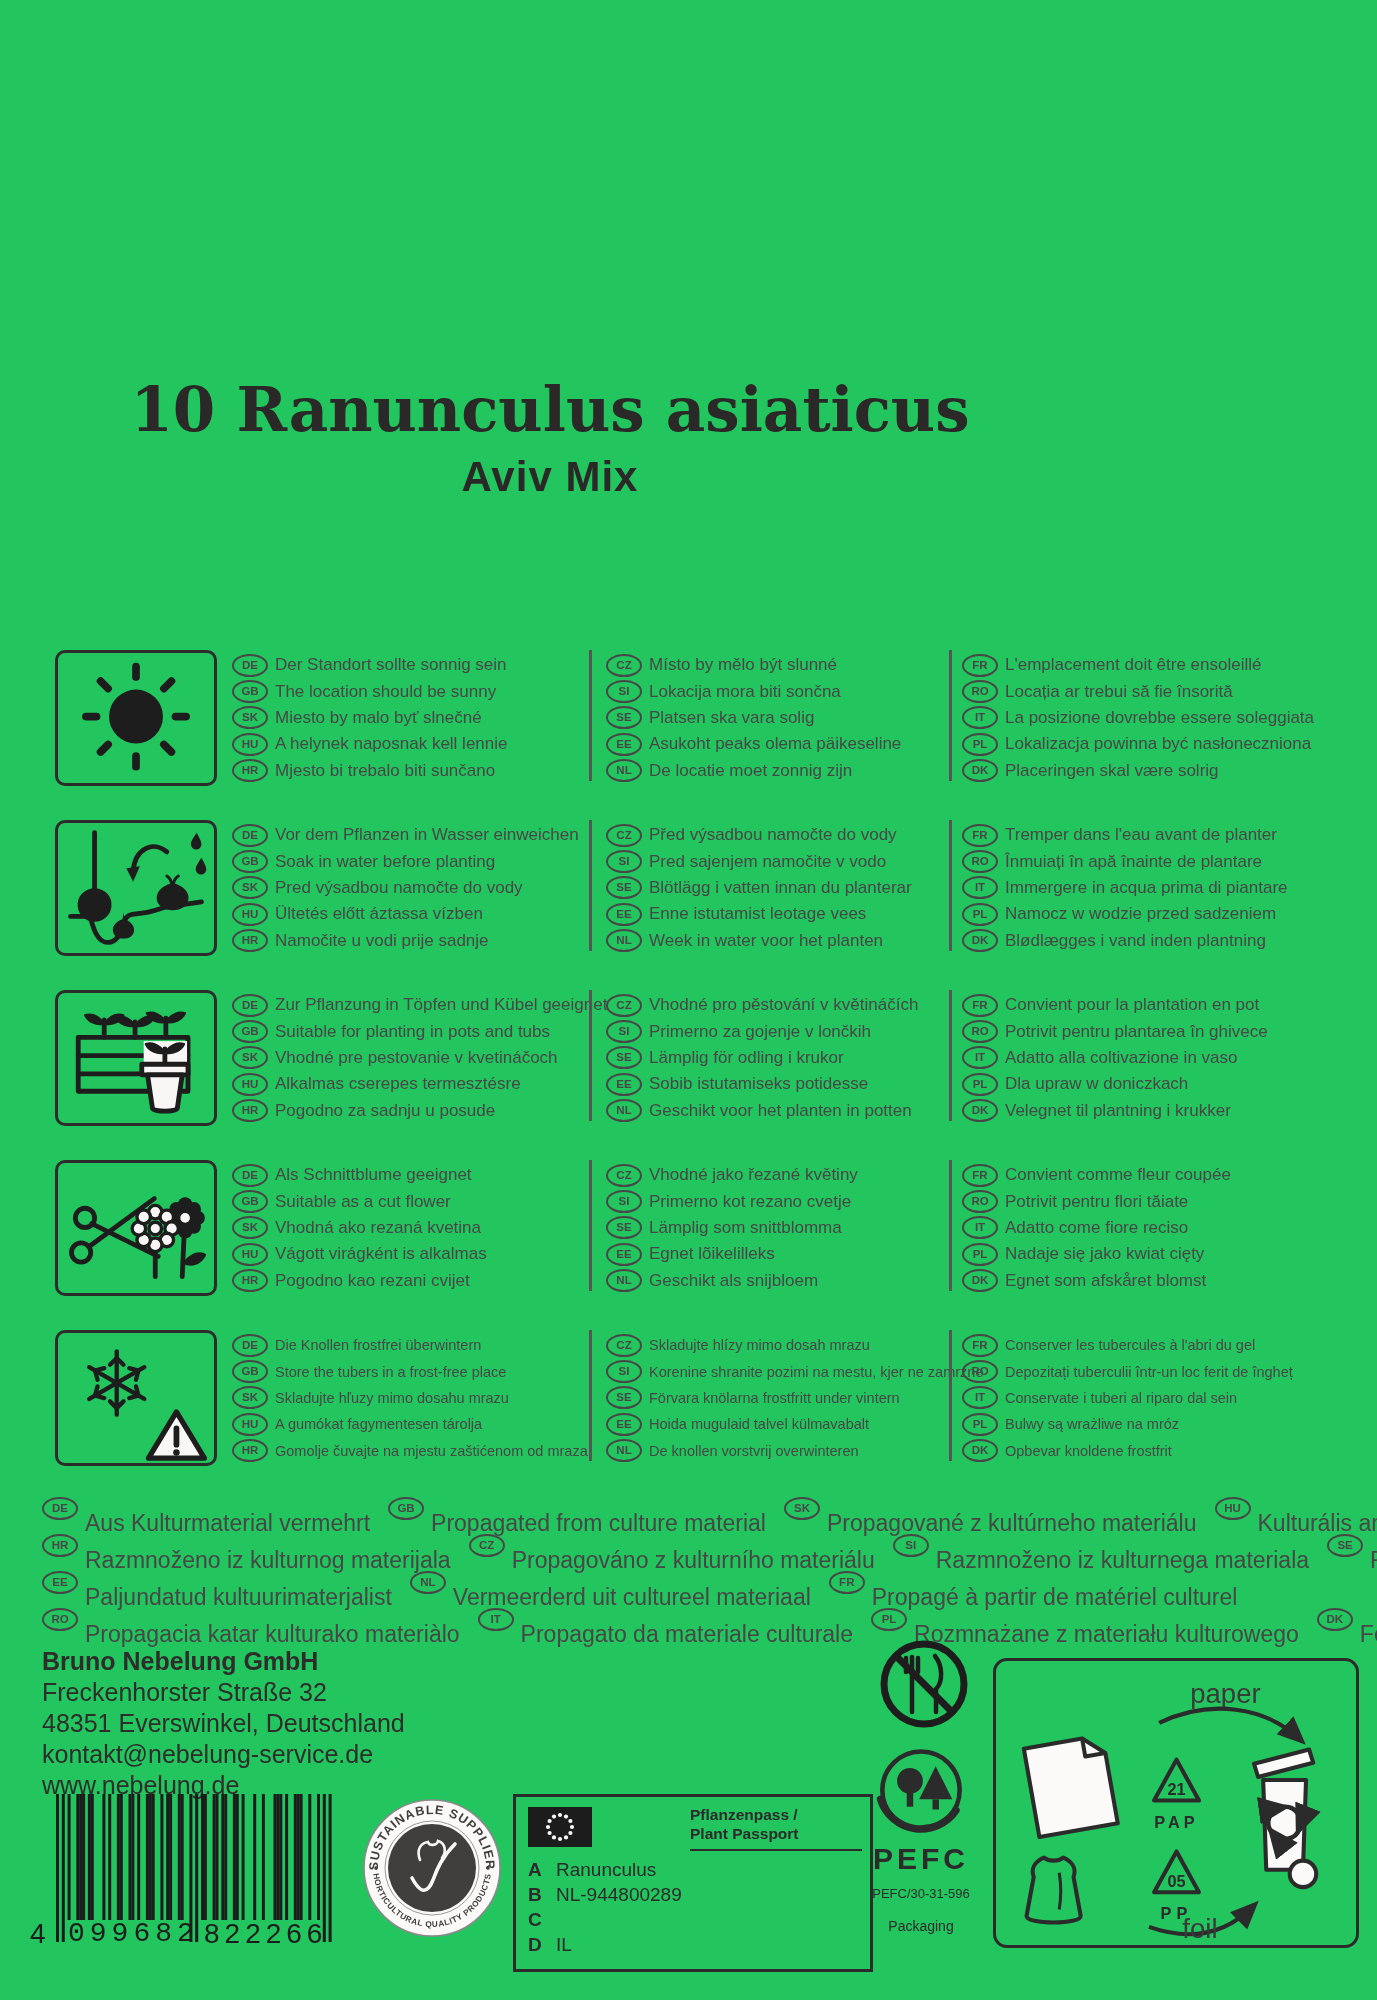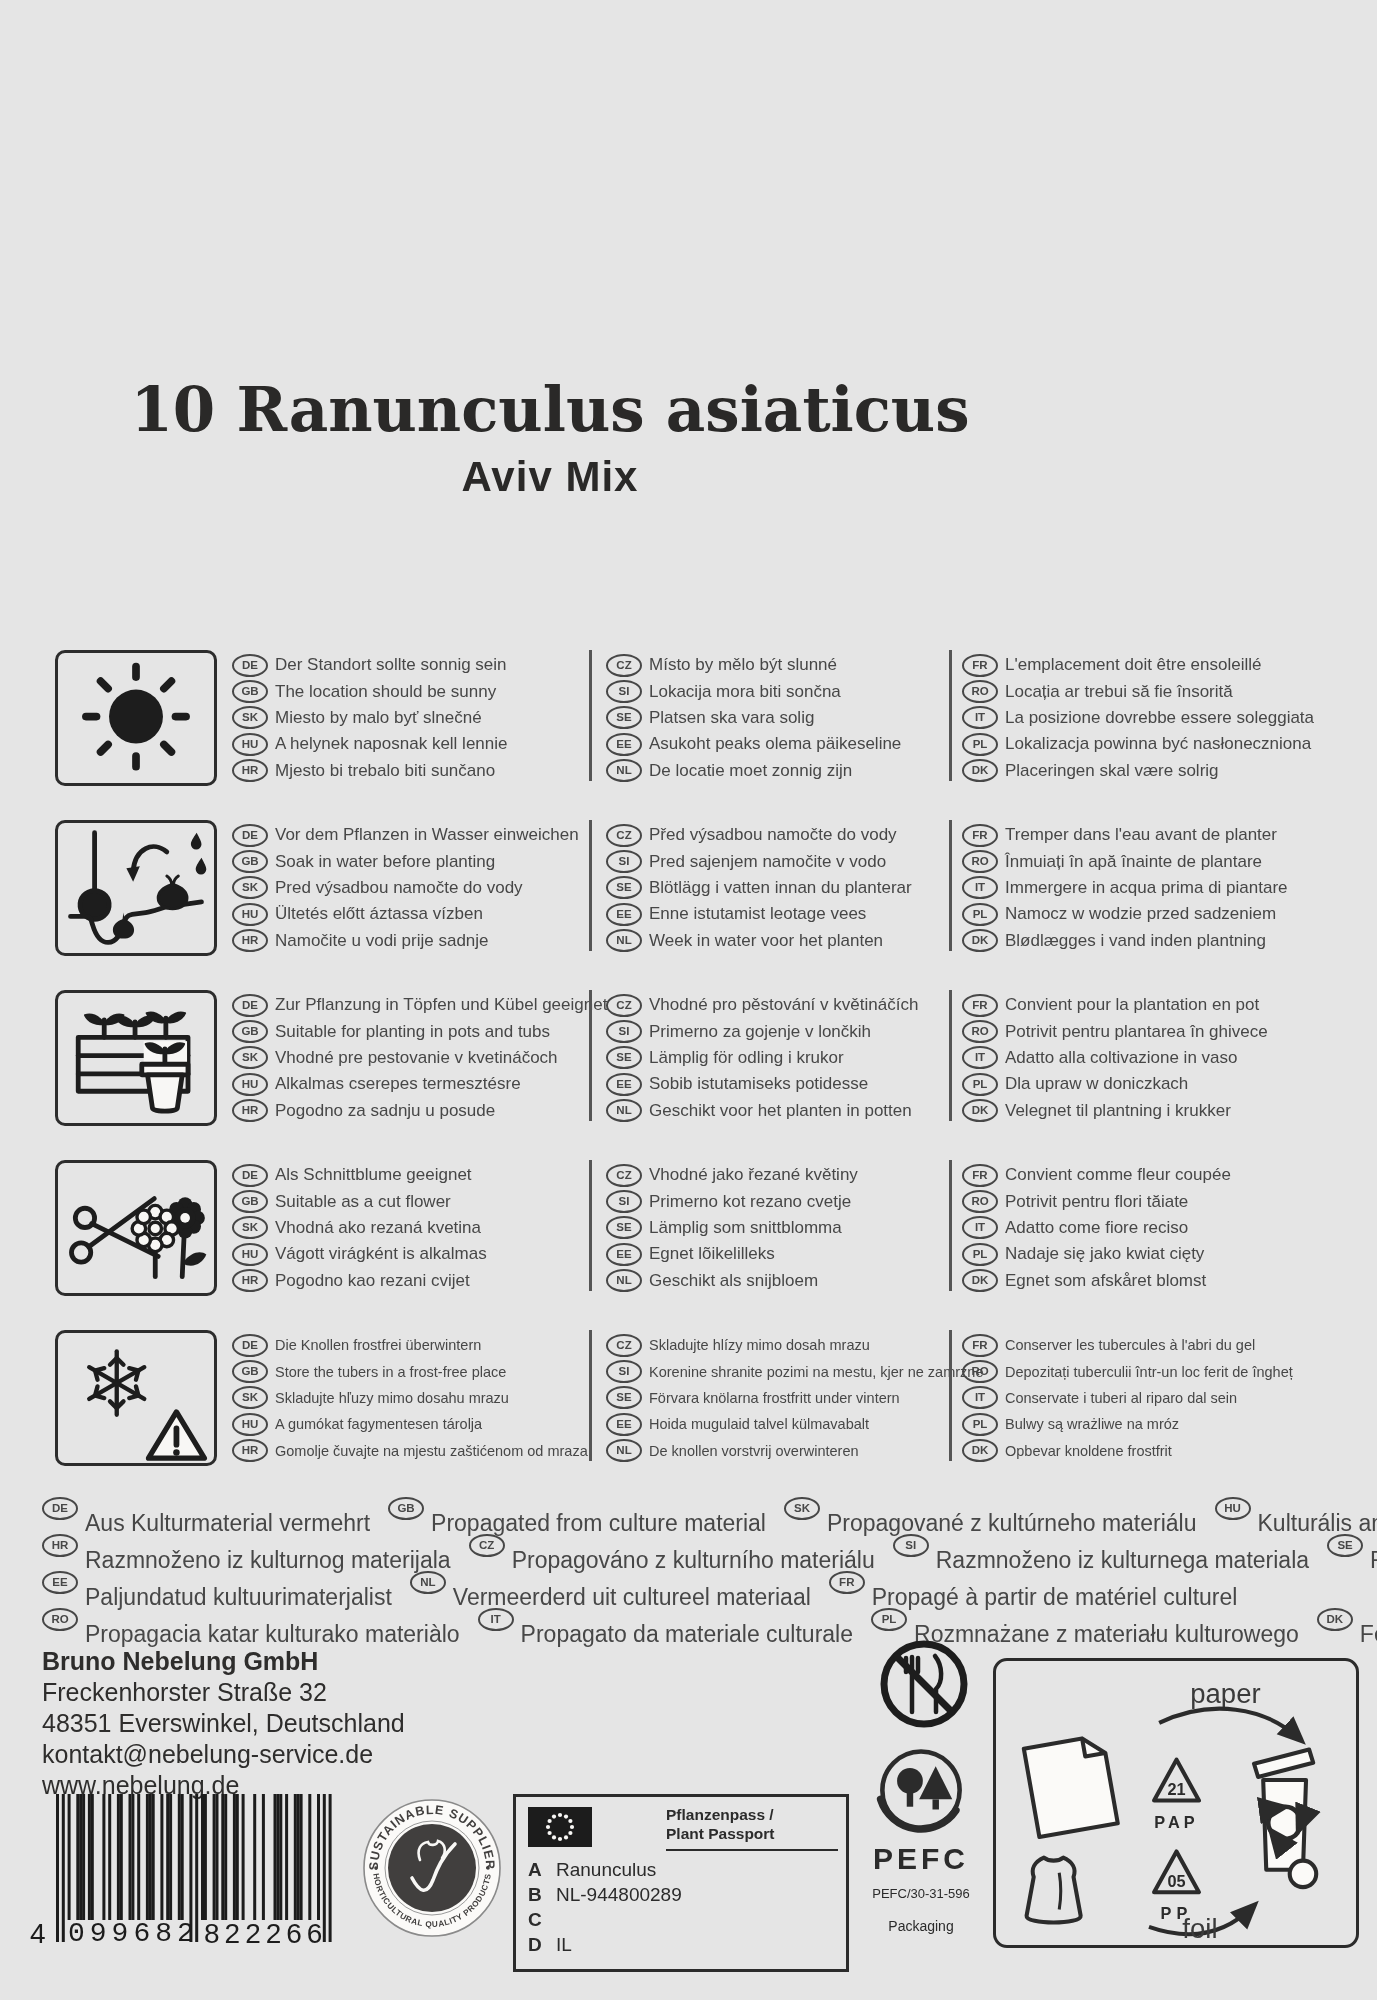--- a/index.html
+++ b/index.html
@@ -1,16 +1,16 @@
 <!DOCTYPE html>
 <html><head>
 <meta charset="utf-8">
 <style>
   html,body{margin:0;padding:0;}
-  .page{position:relative;width:1377px;height:2000px;background:#e5e5e5;overflow:hidden;
+  .page{position:relative;width:1377px;height:2000px;background:#22c55e;overflow:hidden;
         font-family:"Liberation Sans",sans-serif;color:#2e2d2c;}
   
   .header{position:absolute;left:0;top:374px;width:1100px;text-align:center;}
   .title{font-family:"DejaVu Serif",serif;font-weight:700;font-size:61px;color:#2a2928;}
   .subtitle{margin-top:8px;font-size:42px;font-weight:800;letter-spacing:1px;color:#2a2928;}
   
   .row{position:absolute;left:0;width:1377px;height:142px;}
   .icon-box{position:absolute;left:55px;top:4px;width:156px;height:130px;border:3.5px solid #2c2c2c;border-radius:10px;}
   .icon-box svg{width:100%;height:100%;display:block;}
   .col{position:absolute;top:6px;}
@@ -34,21 +34,21 @@
   .barcode{position:absolute;left:30px;top:1794px;width:320px;height:168px;color:#1c1c1c;}
   #barcode-bars{position:absolute;left:26px;top:0;}
   .bc-d{position:absolute;top:124px;font-size:28px;}
   .bc-d4{left:0;}
   .bc-g1{left:38px;width:120px;text-align:center;letter-spacing:5px;font-family:Liberation Mono, monospace;}
   .bc-g2{left:174px;width:122px;text-align:center;letter-spacing:5px;}
   
   .sustain{position:absolute;left:362px;top:1798px;width:140px;height:140px;}
   .sustain svg{width:100%;height:100%;}
   
-  .passport{position:absolute;left:513px;top:1794px;width:330px;height:172px;border:3px solid #2b2b2b;color:#2b2b2b;}
+  .passport{position:absolute;left:513px;top:1794px;width:330px;height:172px;border:3px solid #2b2b2b;color:#2b2b2b;padding-left:24px;}
   .eu-flag{position:absolute;left:12px;top:10px;width:64px;height:40px;}
   .pp-title{position:absolute;right:8px;top:8px;width:172px;font-weight:700;font-size:15.5px;line-height:19px;
             border-bottom:2px solid #2b2b2b;padding-bottom:6px;}
   .pp-row{position:absolute;left:12px;font-size:19px;}
   .pp-key{display:inline-block;width:28px;font-weight:700;}
   
   .nofood{position:absolute;left:876px;top:1636px;width:96px;height:96px;}
   .nofood svg{width:100%;height:100%;}
   
   .pefc{position:absolute;left:854px;top:1746px;width:134px;text-align:center;color:#2b2b2b;}

